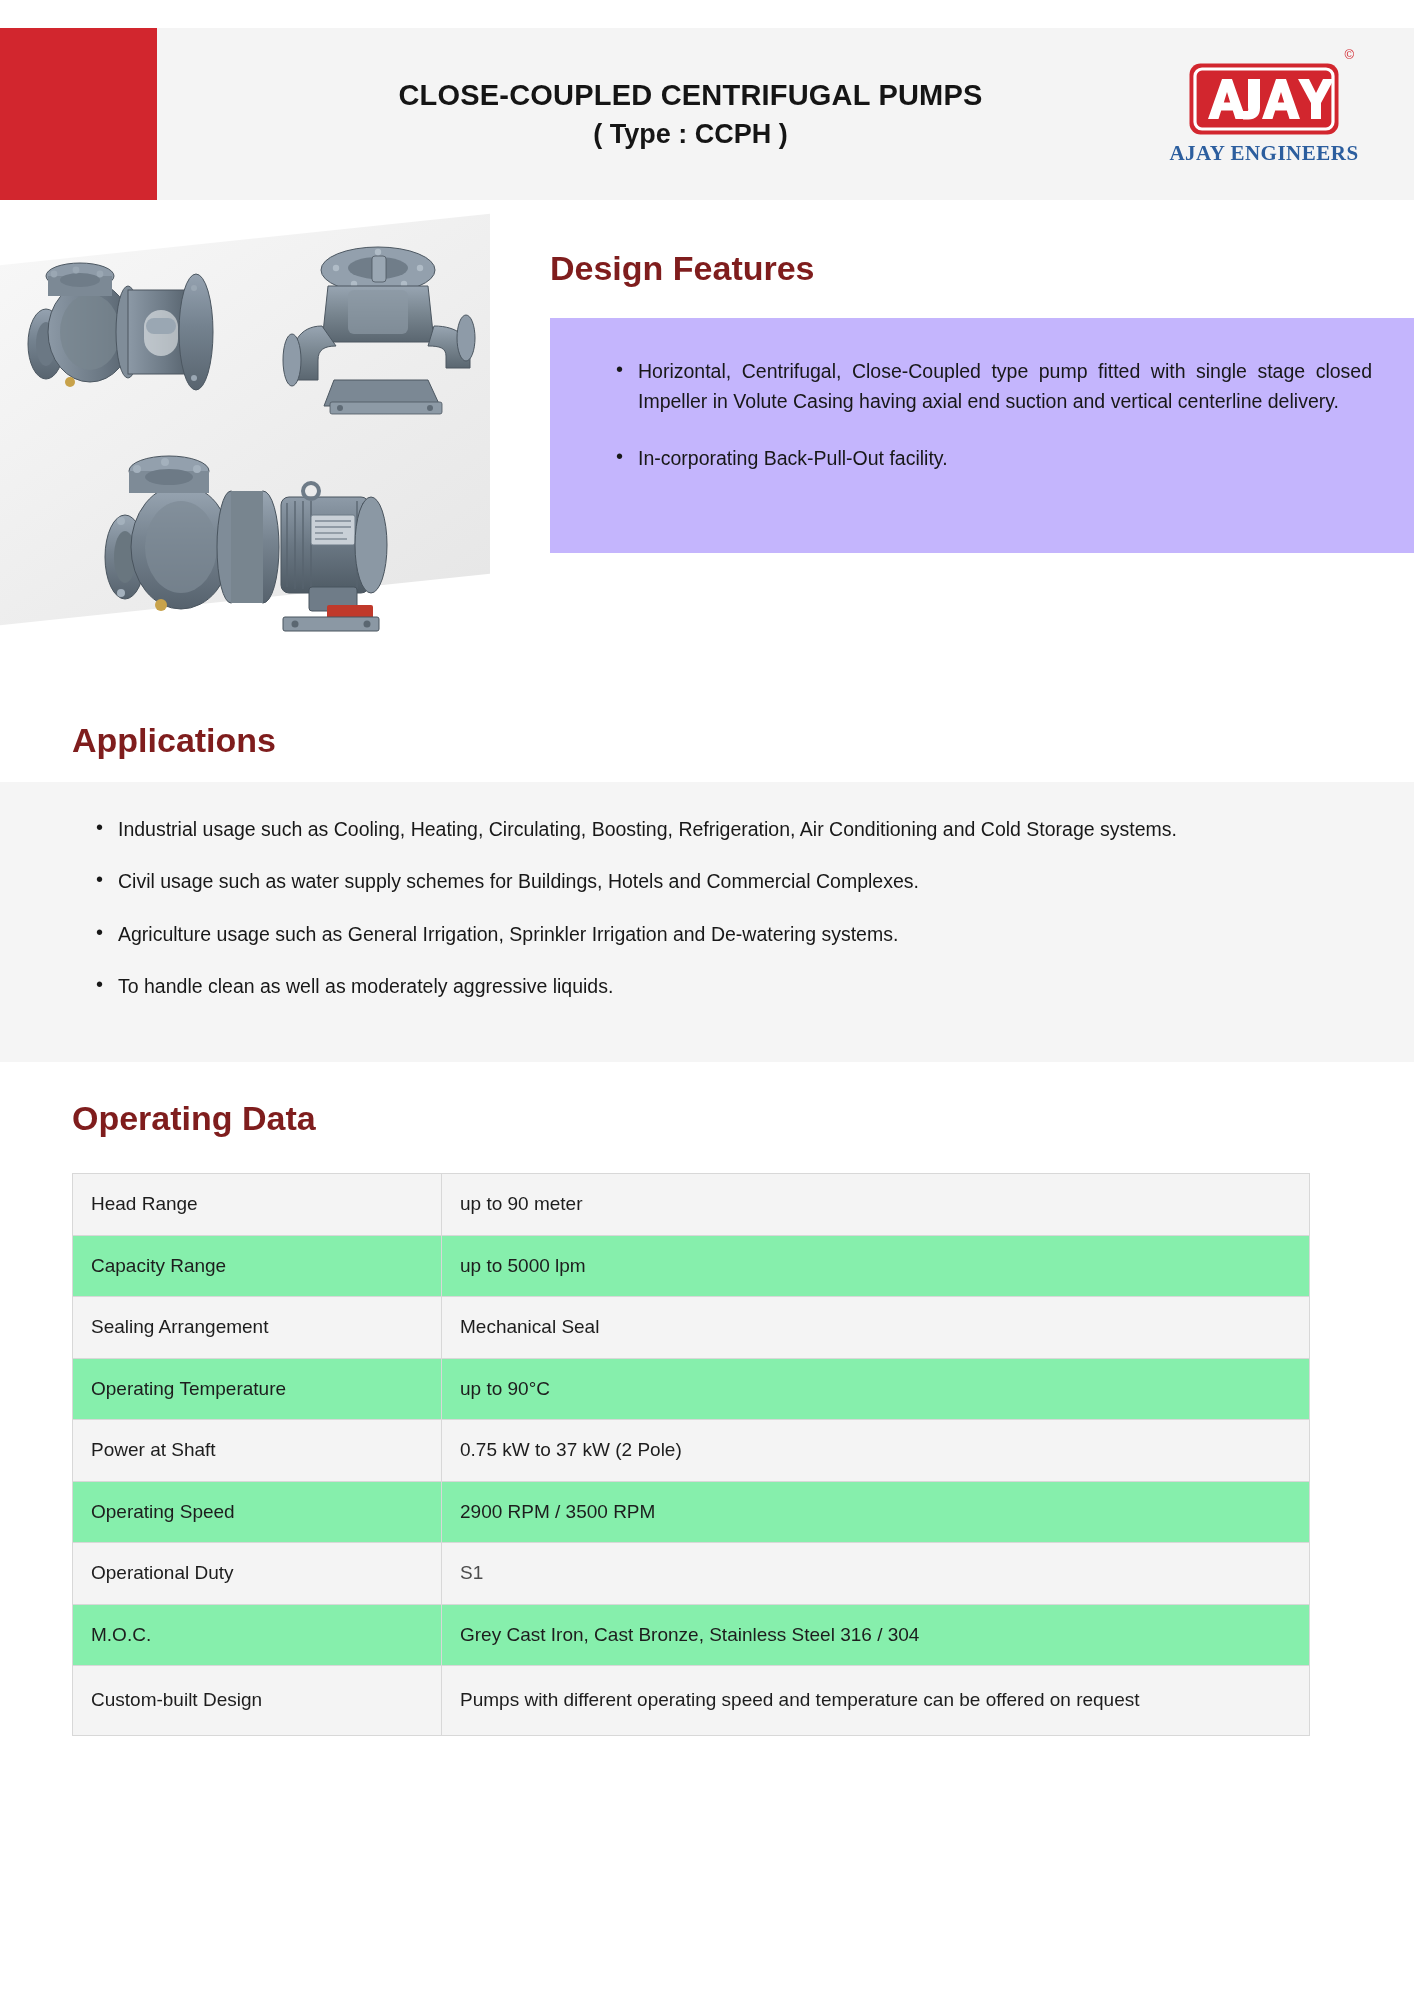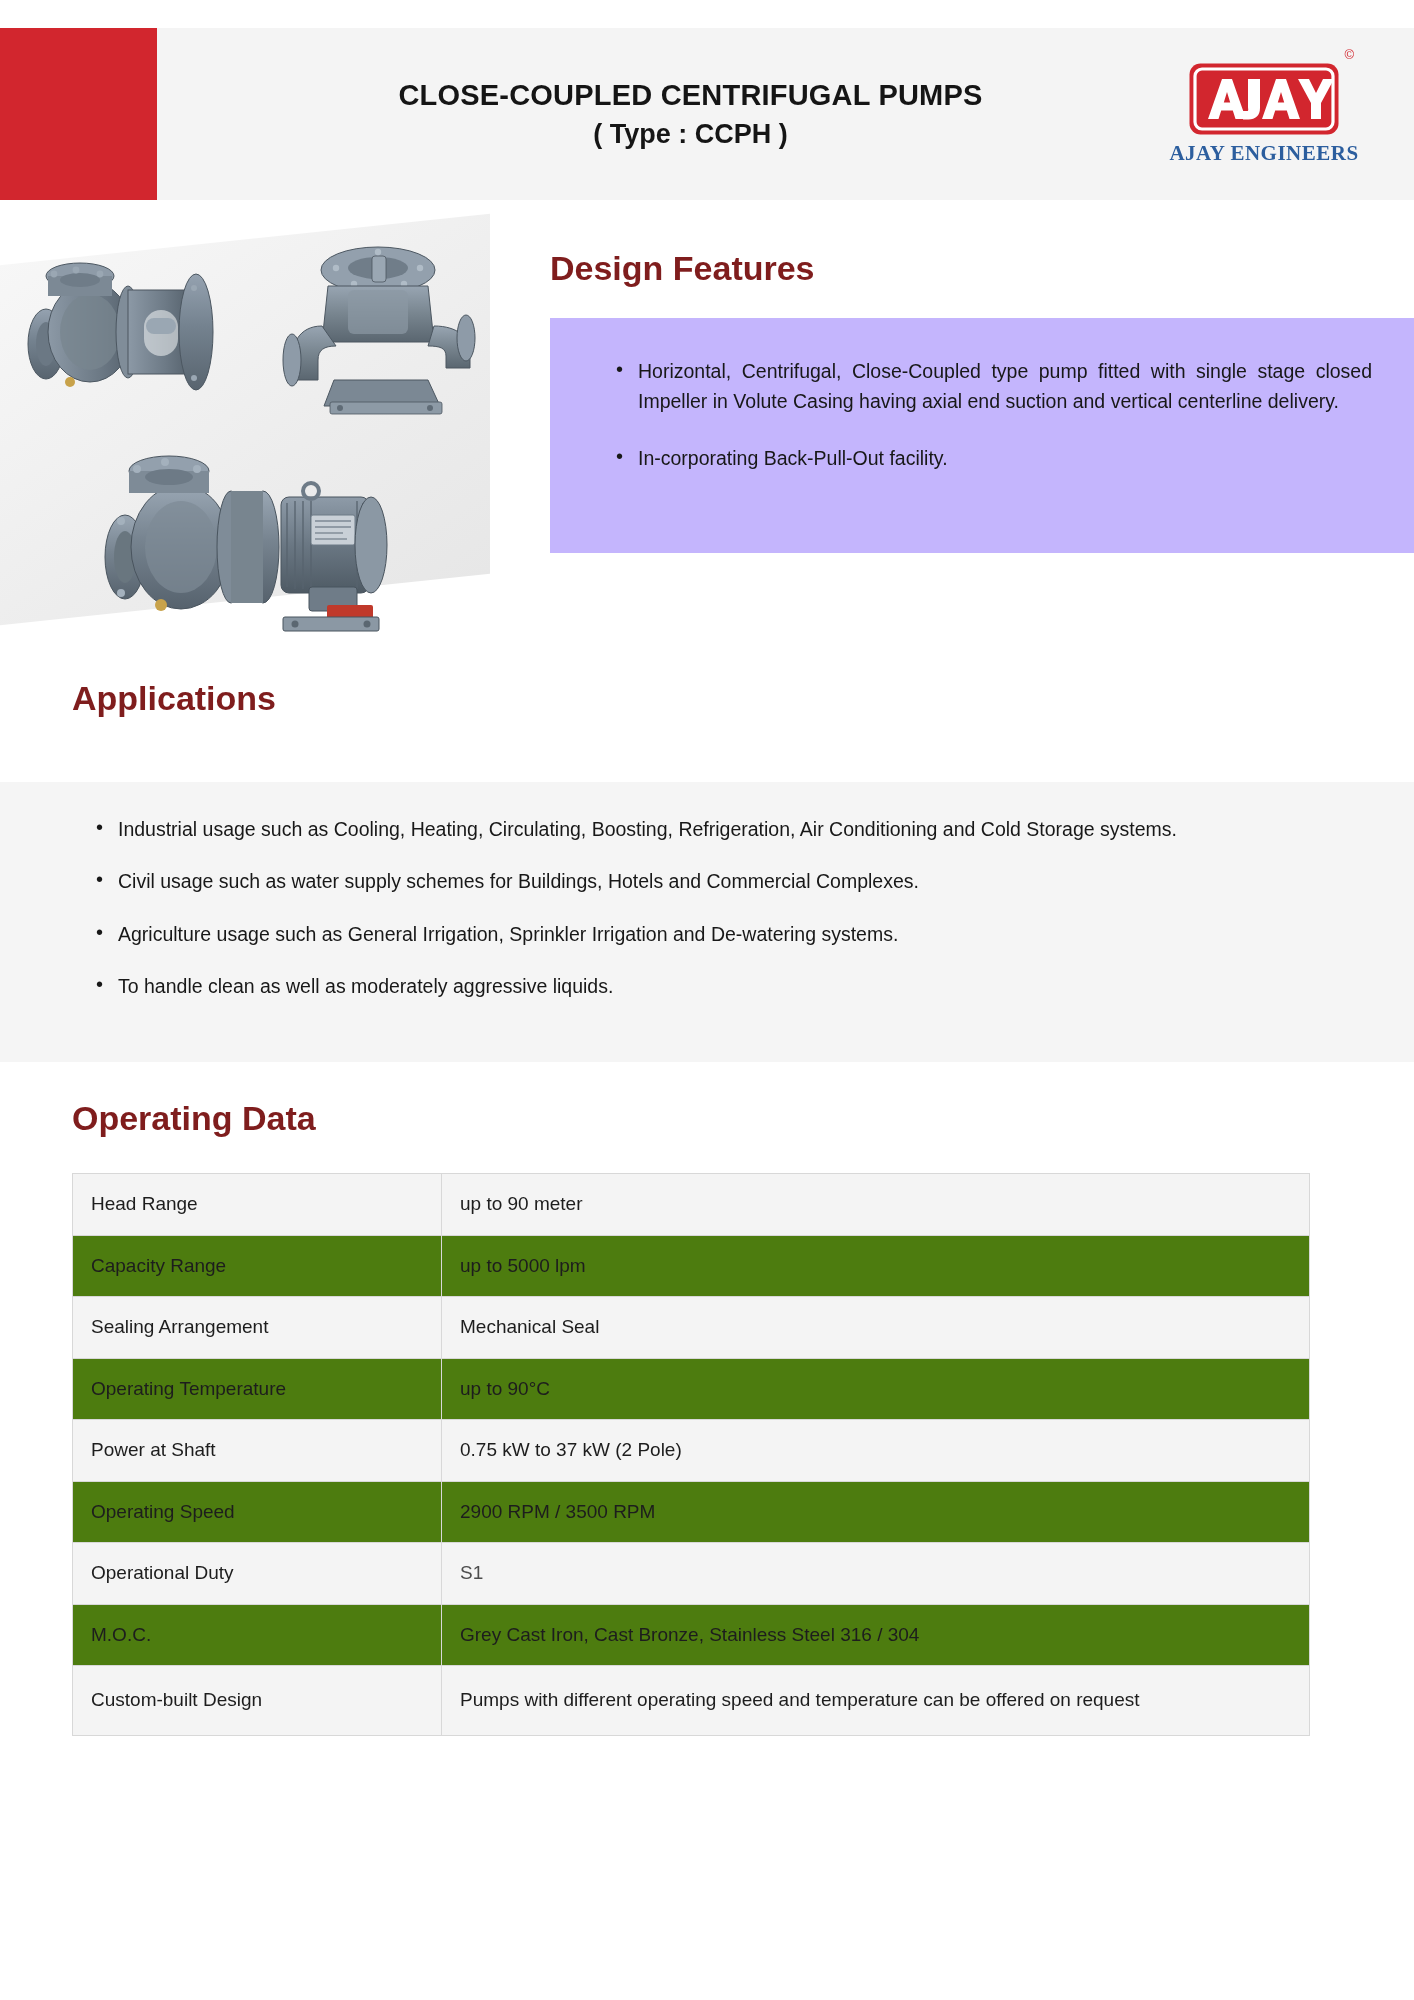--- a/index.html
+++ b/index.html
@@ -169,21 +169,21 @@
     font-size: 20px;
     color: #181818;
   }
   .design-box ul.bullets li { text-align: justify; }
   .design-box ul.bullets li:last-child { text-align: left; }
 
   
   .apps-heading-wrap {
     position: absolute;
     left: 72px;
-    top: 680px;
+    top: 722px;
   }
   .apps-box {
     position: absolute;
     left: 0;
     top: 782px;
     width: 1414px;
     height: 280px;
     background: #f5f5f5;
     box-sizing: border-box;
     padding: 32px 90px 20px 72px;
@@ -212,21 +212,21 @@
   .optable td {
     border: 1px solid #d8d8d8;
     padding: 16px 18px;
     font-size: 19px;
     color: #1d1d1d;
     vertical-align: middle;
     line-height: 1.5;
   }
   .optable td.label { width: 332px; }
   .optable tr.alt td { background: #f4f4f4; }
-  .optable tr td { background: #4d7c0f; }
+  .optable tr td { background: #86efac; }
   .optable tr.alt td { background: #f4f4f4; }
   .optable td.value.muted { color: #4c4c4c; }
   .optable tr.tall td { padding-top: 20px; padding-bottom: 20px; }
 </style>
 </head>
 <body>
 
 <div class="header">
   <div class="header-redblock"></div>
 

